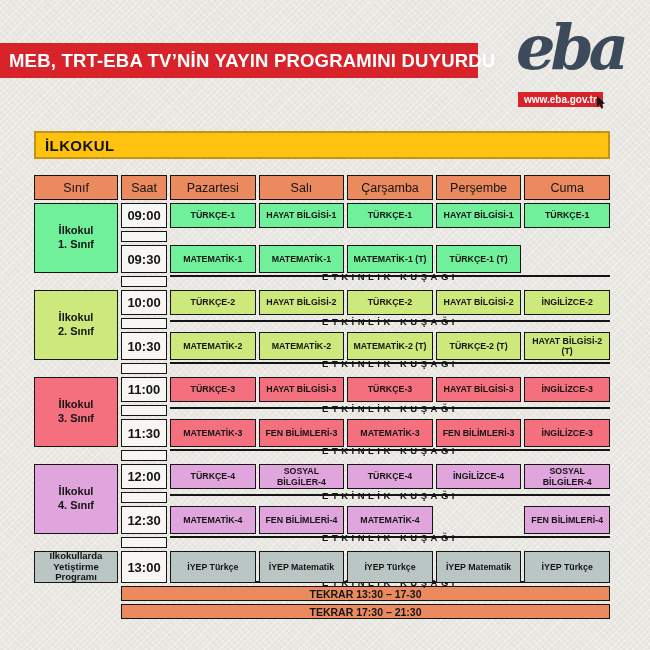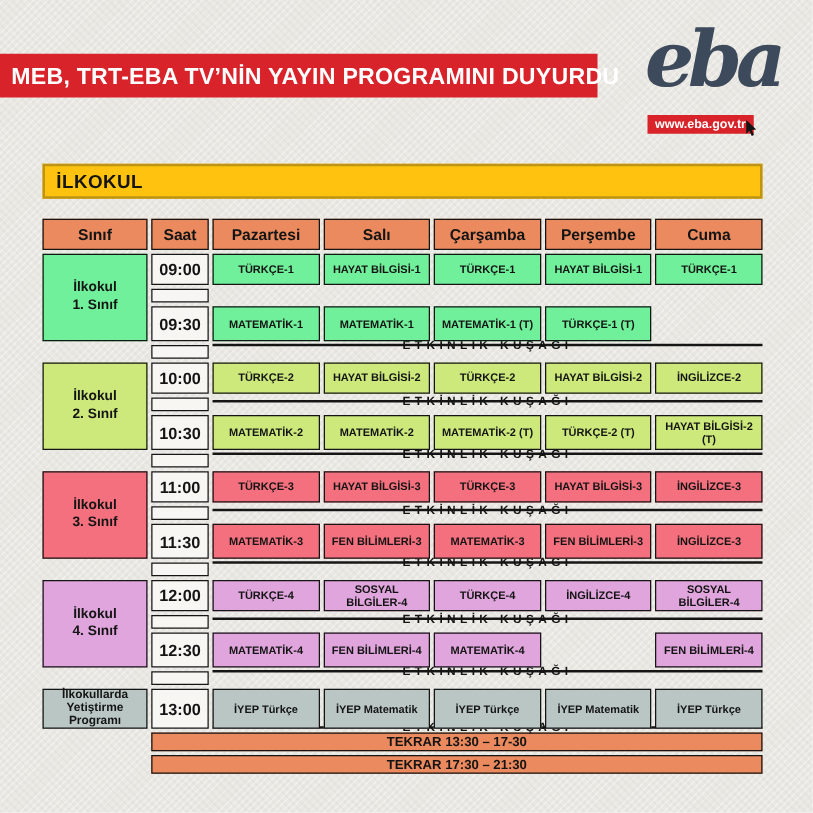--- a/index.html
+++ b/index.html
@@ -28,21 +28,21 @@
     font-size:15px;font-weight:bold;color:#141414;letter-spacing:0.4px;}
 
   
   .schedule{position:absolute;left:34px;top:175px;width:576px;}
   .grid{display:grid;grid-template-columns:84px 46px 1fr 1fr 1fr 1fr 1fr;gap:3px;margin-bottom:3px;}
   .hdr{grid-template-rows:25px;}
   .group{grid-template-rows:25px 11px 28px 11px;}
   .iyep{grid-template-rows:32px;}
   .cell{border:1.5px solid #151515;box-sizing:border-box;display:flex;align-items:center;
     justify-content:center;text-align:center;color:#141414;}
-  .hcell{background:#EA8A5E;font-weight:bold;font-size:12.5px;}
+  .hcell{background:#EA8A5E;font-weight:normal;font-size:12.5px;}
   .class-cell{grid-column:1;grid-row:1/4;flex-direction:column;font-weight:bold;font-size:11px;line-height:1.25;}
   .iyep .class-cell{grid-row:1;font-size:9.5px;line-height:1.15;}
   .time-cell{background:#F7F6F2;font-weight:bold;font-size:13px;}
   .saat-empty{background:#F7F6F2;}
   .band{grid-column:3/8;background:#F7F6F2;font-weight:bold;font-size:9.5px;letter-spacing:3.5px;white-space:nowrap;margin-top:44px;}
   .subj{font-weight:bold;font-size:8.8px;line-height:1.15;padding:0 2px;}
   .gc2{grid-column:2}.gc3{grid-column:3}.gc4{grid-column:4}.gc5{grid-column:5}.gc6{grid-column:6}.gc7{grid-column:7}
   .gr1{grid-row:1}.gr2{grid-row:2}.gr3{grid-row:3}.gr4{grid-row:4}
   .g1 .class-cell,.g1 .subj{background:#70F09B;}
   .g2 .class-cell,.g2 .subj{background:#CDE97C;}

